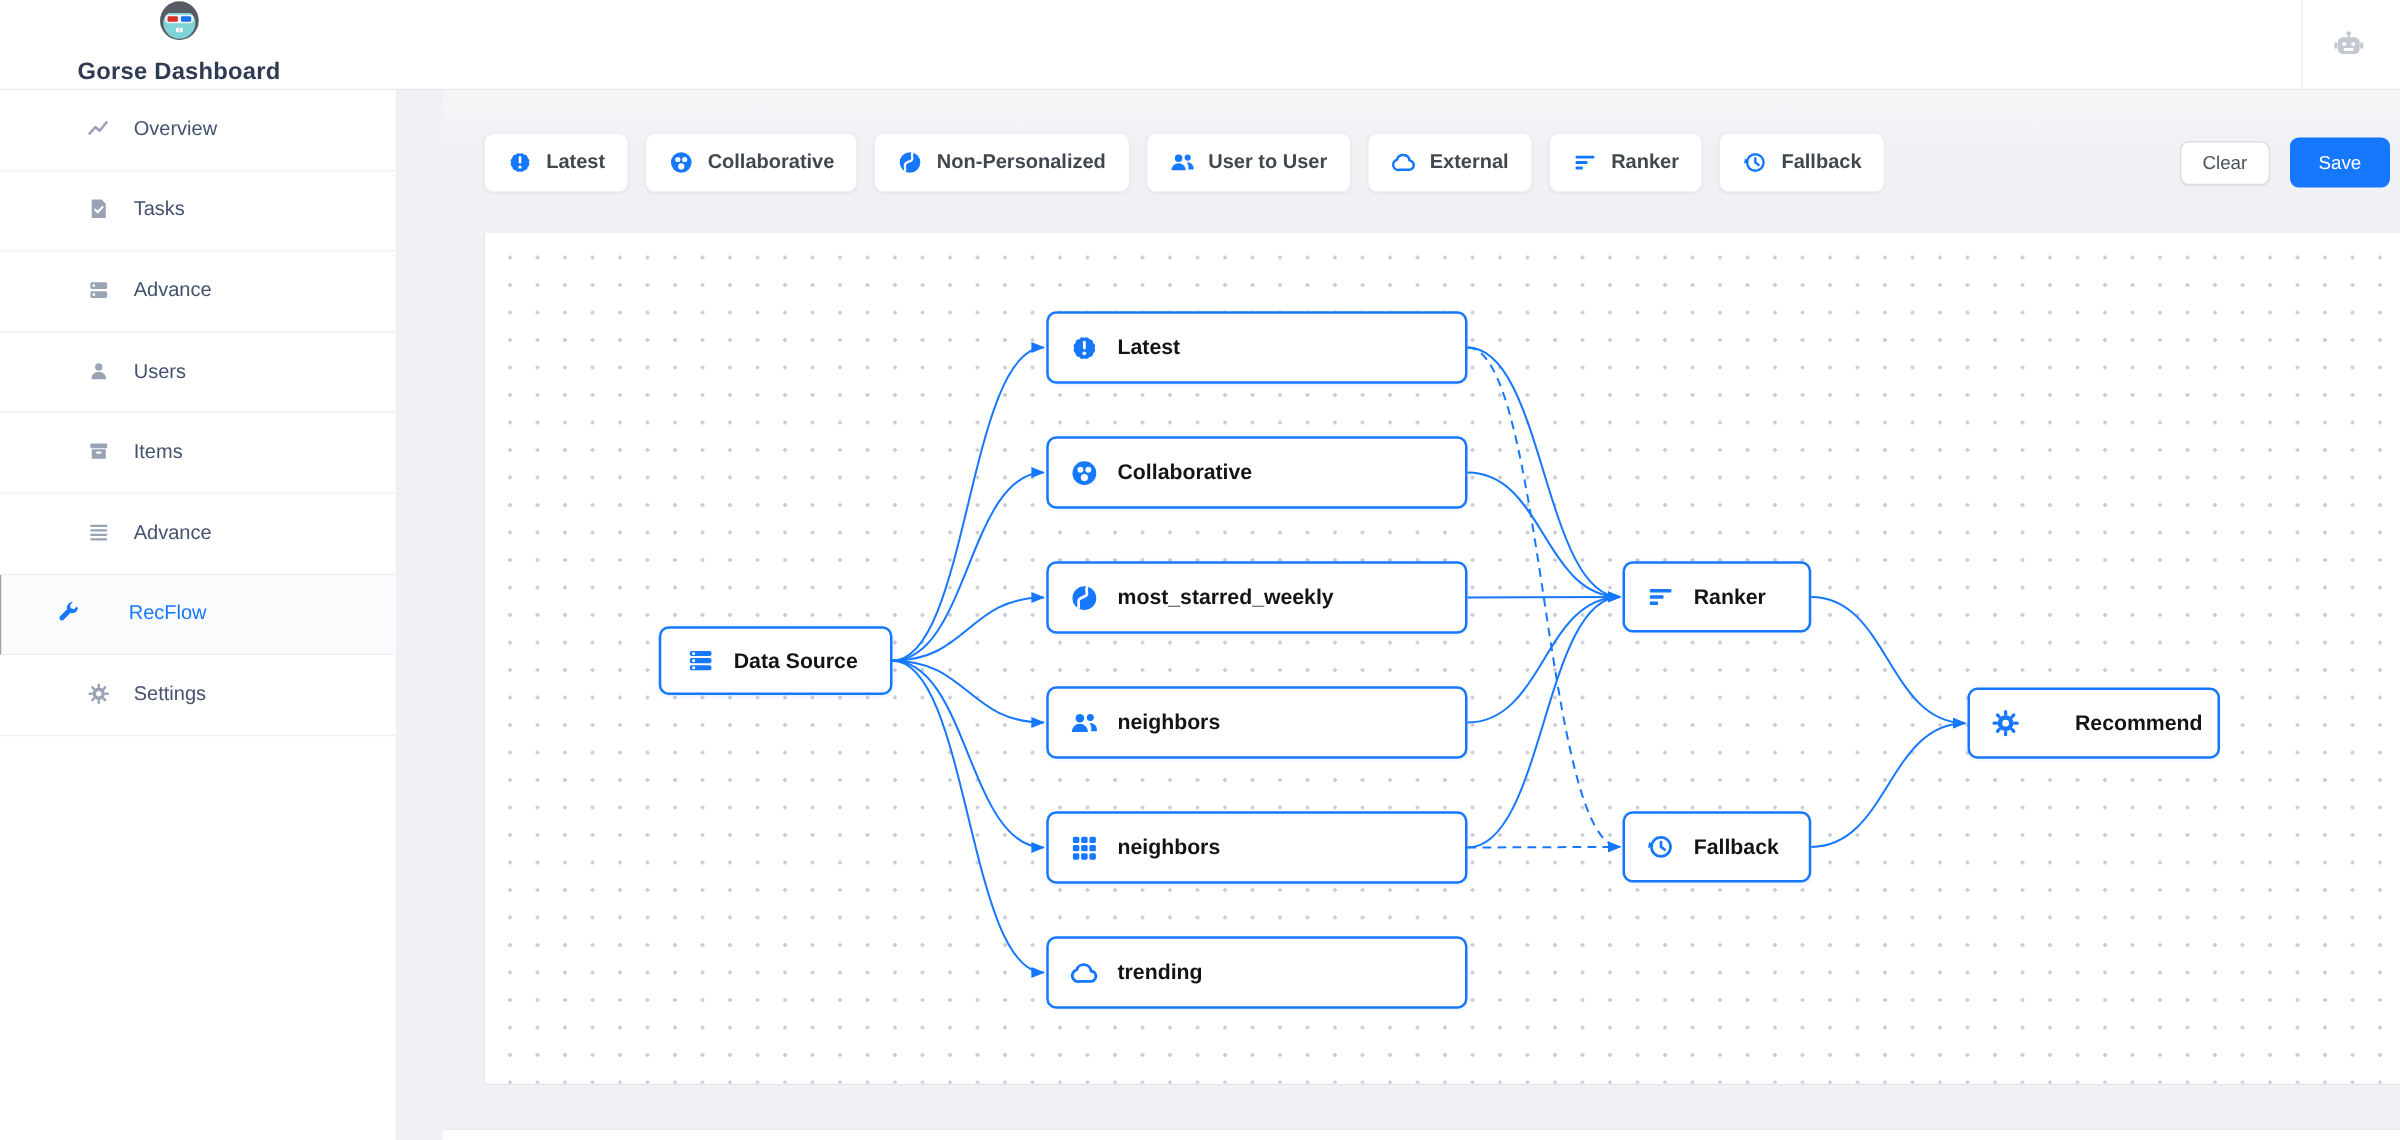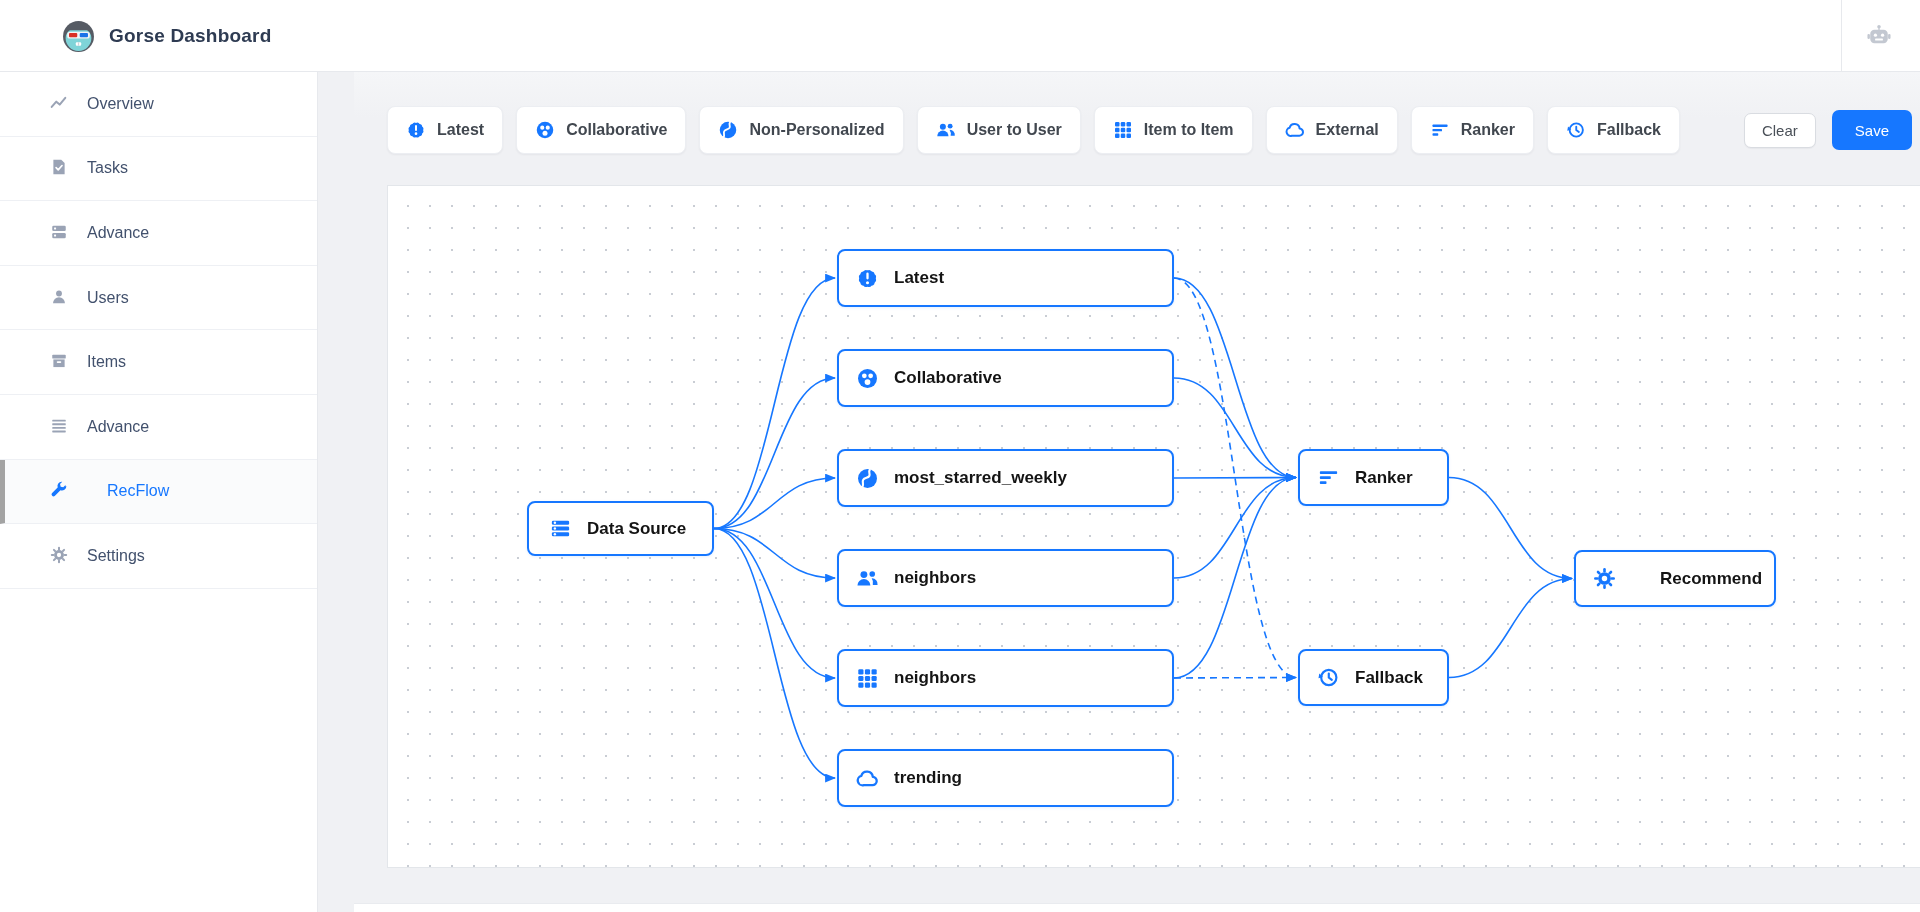--- a/index.html
+++ b/index.html
@@ -2,36 +2,36 @@
 <html><head>
 <meta charset="utf-8">
 <style>
   * { margin:0; padding:0; box-sizing:border-box; }
   html,body { width:1920px; height:912px; overflow:hidden;
     font-family:"Liberation Sans", sans-serif; background:#f0f1f4; }
 
   
   .header { position:absolute; left:0; top:0; width:1920px; height:72px;
     background:#fff; border-bottom:1px solid #e7e9ed; z-index:5; }
-  .brand { position:absolute; left:62px; top:0; height:72px; display:flex; align-items:center; gap:14px; }
+  .brand { position:absolute; left:62px; top:0; height:72px; display:flex; align-items:center; gap:14px;flex-direction:column; }
   .brand-title { font-size:19px; font-weight:700; color:#2e3b52; letter-spacing:.2px; }
   .header-divider { position:absolute; left:1841px; top:0; width:1px; height:71px; background:#e7e9ed; }
   .robot-btn { position:absolute; left:1858px; top:17px; width:42px; height:38px;
     display:flex; align-items:center; justify-content:center; color:#c3c8d1; cursor:pointer; }
   .robot-btn svg { width:26px; height:26px; }
 
   
   .sidebar { position:absolute; left:0; top:72px; width:318px; height:840px;
     background:#fff; border-right:1px solid #e7e9ed; z-index:4; }
   .side-item { height:64.6px; display:flex; align-items:center; gap:17px;
-    padding-left:50px; border-bottom:1px solid #eef0f4; cursor:pointer;
+    padding-left:70px; border-bottom:1px solid #eef0f4; cursor:pointer;
     font-size:16px; color:#42516d; }
   .side-item .sicon { width:20px; height:20px; color:#9aa3b5; display:flex; }
   .side-item .sicon svg { width:18px; height:18px; }
-  .side-item.active { color:#1677ff; background:#fafbfc; border-left:5px solid #a3a3a3; padding-left:45px;gap:37px; }
+  .side-item.active { color:#1677ff; background:#fafbfc; border-left:1px solid #a3a3a3; padding-left:45px;gap:37px; }
   .side-item.active .sicon { color:#1677ff; }
 
   
   .main { position:absolute; left:318px; top:72px; width:1602px; height:840px;
     background:linear-gradient(180deg,#f5f6f8 0,#f0f1f4 46px);margin-left:36px; }
   .footer-strip { position:absolute; left:0; bottom:0; width:1602px; height:9px;
     background:#fff; border-top:1px solid #e9ebef; }
 
   
   .toolbar { position:absolute; left:33px; right:44px; top:34px; height:48px;
@@ -227,36 +227,20 @@
             <circle cx="5.5" cy="5.3" r="2.4"></circle>
             <path d="M1 12.9a4.5 4.5 0 0 1 9 0z"></path>
             <circle cx="11.3" cy="4.9" r="1.95"></circle>
             <path d="M10.9 7.9a3.9 3.9 0 0 1 4.1 4.6h-3.3a5.5 5.5 0 0 0-.8-4.6z"></path>
           </svg>
         </span>
         <span>User to User</span>
       </div>
       <div class="pal-btn">
         <span class="picon">
-          <svg viewBox="0 0 16 16" fill="currentColor">
-            <rect x="1.6" y="1.6" width="3.6" height="3.6" rx="0.9"></rect>
-            <rect x="6.2" y="1.6" width="3.6" height="3.6" rx="0.9"></rect>
-            <rect x="10.8" y="1.6" width="3.6" height="3.6" rx="0.9"></rect>
-            <rect x="1.6" y="6.2" width="3.6" height="3.6" rx="0.9"></rect>
-            <rect x="6.2" y="6.2" width="3.6" height="3.6" rx="0.9"></rect>
-            <rect x="10.8" y="6.2" width="3.6" height="3.6" rx="0.9"></rect>
-            <rect x="1.6" y="10.8" width="3.6" height="3.6" rx="0.9"></rect>
-            <rect x="6.2" y="10.8" width="3.6" height="3.6" rx="0.9"></rect>
-            <rect x="10.8" y="10.8" width="3.6" height="3.6" rx="0.9"></rect>
-          </svg>
-        </span>
-        <span>Item to Item</span>
-      </div>
-      <div class="pal-btn">
-        <span class="picon">
           <svg viewBox="0 0 16 16">
             <path d="M5.4 12.6h5.9a2.9 2.9 0 0 0 .4-5.8 4.1 4.1 0 0 0-8-.6A2.8 2.8 0 0 0 5.4 12.6z" fill="none" stroke="currentColor" stroke-width="1.6" stroke-linejoin="round"></path>
           </svg>
         </span>
         <span>External</span>
       </div>
       <div class="pal-btn">
         <span class="picon">
           <svg viewBox="0 0 16 16" fill="currentColor">
             <rect x="2" y="3.6" width="12" height="1.9" rx="0.5"></rect>

